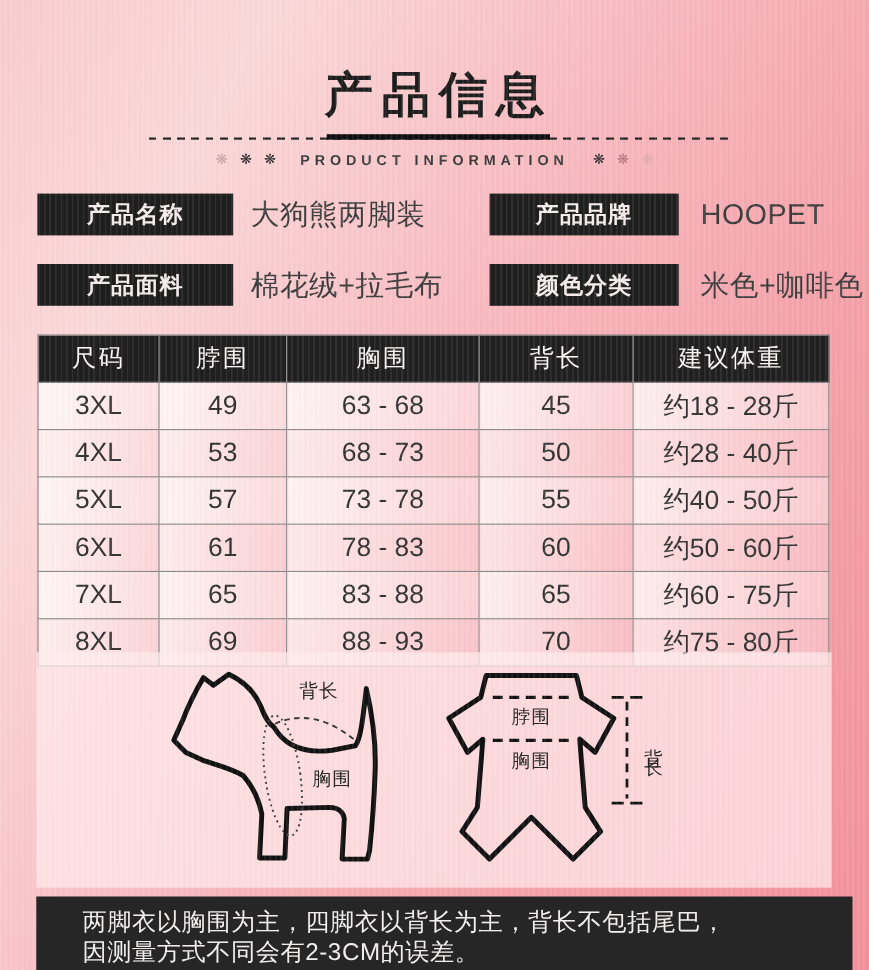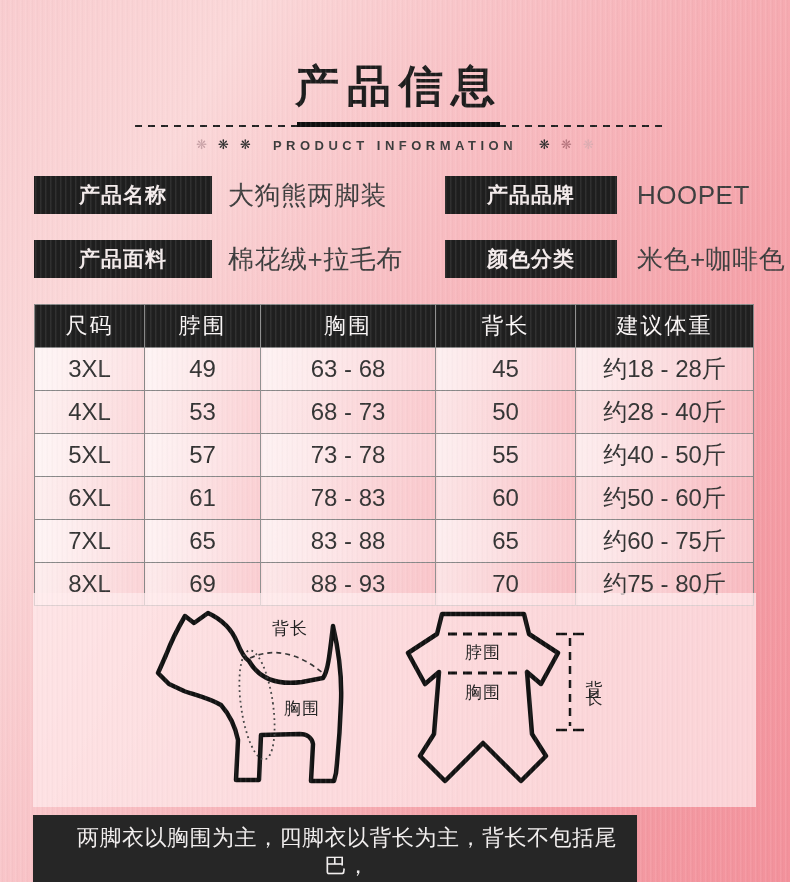--- a/index.html
+++ b/index.html
@@ -80,23 +80,23 @@
   .svg-abs{position:absolute;}
   .measure-label{
     position:absolute;transform:translate(-50%,-50%);
     font-size:17px;color:#222;white-space:nowrap;letter-spacing:1px;
   }
   .vertical-label{
     writing-mode:vertical-rl;letter-spacing:10px;transform:translate(-50%,-50%);
   }
   
   .note-box{
-    position:absolute;left:33px;top:815px;width:604px;height:67px;
+    position:absolute;left:33px;top:815px;width:742px;height:67px;
     background:#262626;box-sizing:border-box;
-    padding:9px 18px 0 42px;z-index:60;text-align:center;
+    padding:9px 18px 0 42px;z-index:60;
   }
   .note-line{
     color:#f1eeee;font-size:22px;line-height:28px;letter-spacing:0.5px;
   }
 </style>
 </head>
 <body>
 
 <div class="page">
 
@@ -225,16 +225,17 @@
   </svg>
 
   <div class="measure-label" style="left:290px;top:628px;">背长</div>
   <div class="measure-label" style="left:302px;top:708px;">胸围</div>
   <div class="measure-label" style="left:483px;top:652px;">脖围</div>
   <div class="measure-label" style="left:483px;top:692px;">胸围</div>
   <div class="measure-label vertical-label" style="left:594px;top:676px;">背长</div>
 
   <div class="note-box">
     <div class="note-line">两脚衣以胸围为主，四脚衣以背长为主，背长不包括尾巴，</div>
+    <div class="note-line">因测量方式不同会有2-3CM的误差。</div>
   </div>
 
   <div class="texture"></div>
 </div>
 
 </body></html>

